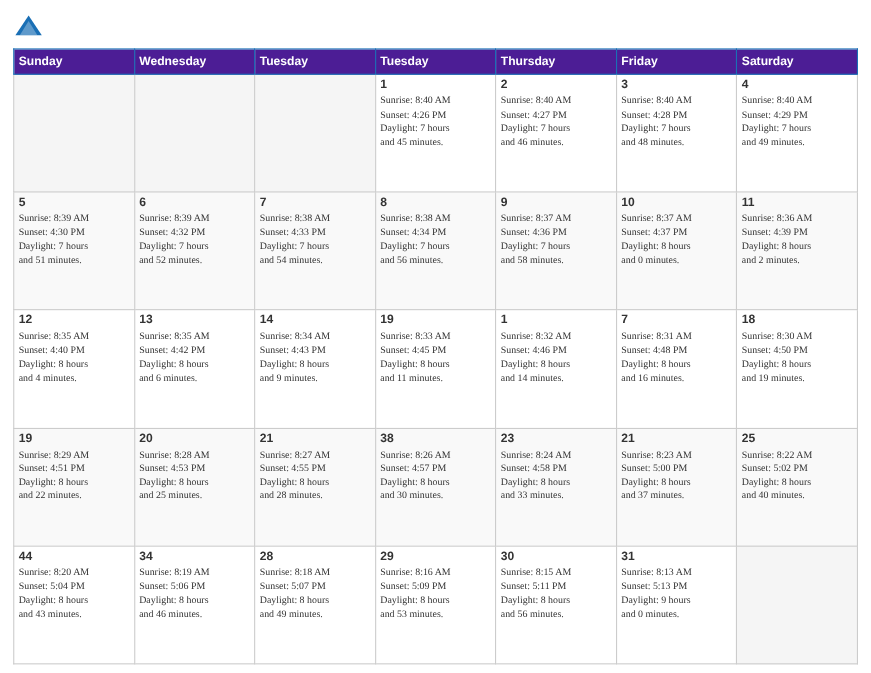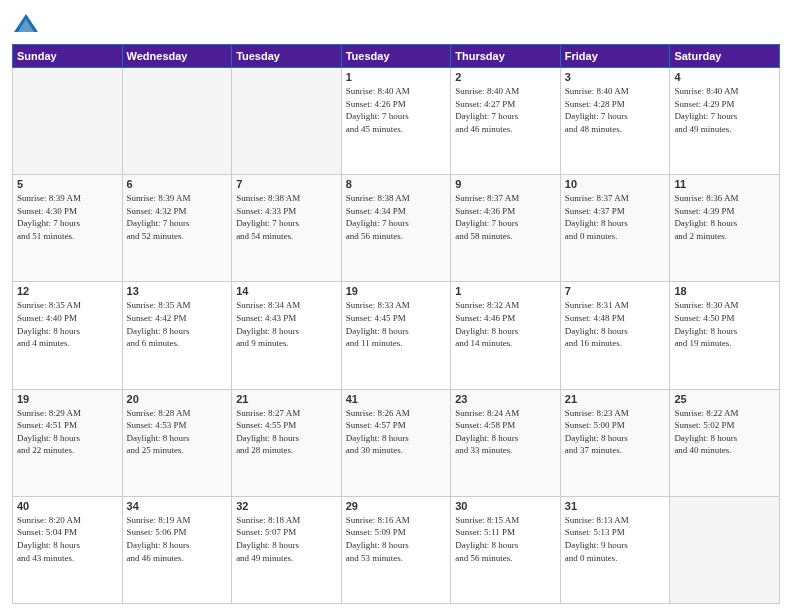--- a/index.html
+++ b/index.html
@@ -228,47 +228,47 @@
           </td>
           <td class="shaded">
             <span class="day-number">20</span>
             <div class="cell-text">Sunrise: 8:28 AM<br>Sunset: 4:53 PM<br>Daylight: 8 hours<br>and 25 minutes.</div>
           </td>
           <td class="shaded">
             <span class="day-number">21</span>
             <div class="cell-text">Sunrise: 8:27 AM<br>Sunset: 4:55 PM<br>Daylight: 8 hours<br>and 28 minutes.</div>
           </td>
           <td class="shaded">
-            <span class="day-number">41</span>
+            <span class="day-number">38</span>
             <div class="cell-text">Sunrise: 8:26 AM<br>Sunset: 4:57 PM<br>Daylight: 8 hours<br>and 30 minutes.</div>
           </td>
           <td class="shaded">
             <span class="day-number">23</span>
             <div class="cell-text">Sunrise: 8:24 AM<br>Sunset: 4:58 PM<br>Daylight: 8 hours<br>and 33 minutes.</div>
           </td>
           <td class="shaded">
             <span class="day-number">21</span>
             <div class="cell-text">Sunrise: 8:23 AM<br>Sunset: 5:00 PM<br>Daylight: 8 hours<br>and 37 minutes.</div>
           </td>
           <td class="shaded">
             <span class="day-number">25</span>
             <div class="cell-text">Sunrise: 8:22 AM<br>Sunset: 5:02 PM<br>Daylight: 8 hours<br>and 40 minutes.</div>
           </td>
         </tr>
         <tr>
           <td>
-            <span class="day-number">40</span>
+            <span class="day-number">44</span>
             <div class="cell-text">Sunrise: 8:20 AM<br>Sunset: 5:04 PM<br>Daylight: 8 hours<br>and 43 minutes.</div>
           </td>
           <td>
             <span class="day-number">34</span>
             <div class="cell-text">Sunrise: 8:19 AM<br>Sunset: 5:06 PM<br>Daylight: 8 hours<br>and 46 minutes.</div>
           </td>
           <td>
-            <span class="day-number">32</span>
+            <span class="day-number">28</span>
             <div class="cell-text">Sunrise: 8:18 AM<br>Sunset: 5:07 PM<br>Daylight: 8 hours<br>and 49 minutes.</div>
           </td>
           <td>
             <span class="day-number">29</span>
             <div class="cell-text">Sunrise: 8:16 AM<br>Sunset: 5:09 PM<br>Daylight: 8 hours<br>and 53 minutes.</div>
           </td>
           <td>
             <span class="day-number">30</span>
             <div class="cell-text">Sunrise: 8:15 AM<br>Sunset: 5:11 PM<br>Daylight: 8 hours<br>and 56 minutes.</div>
           </td>

